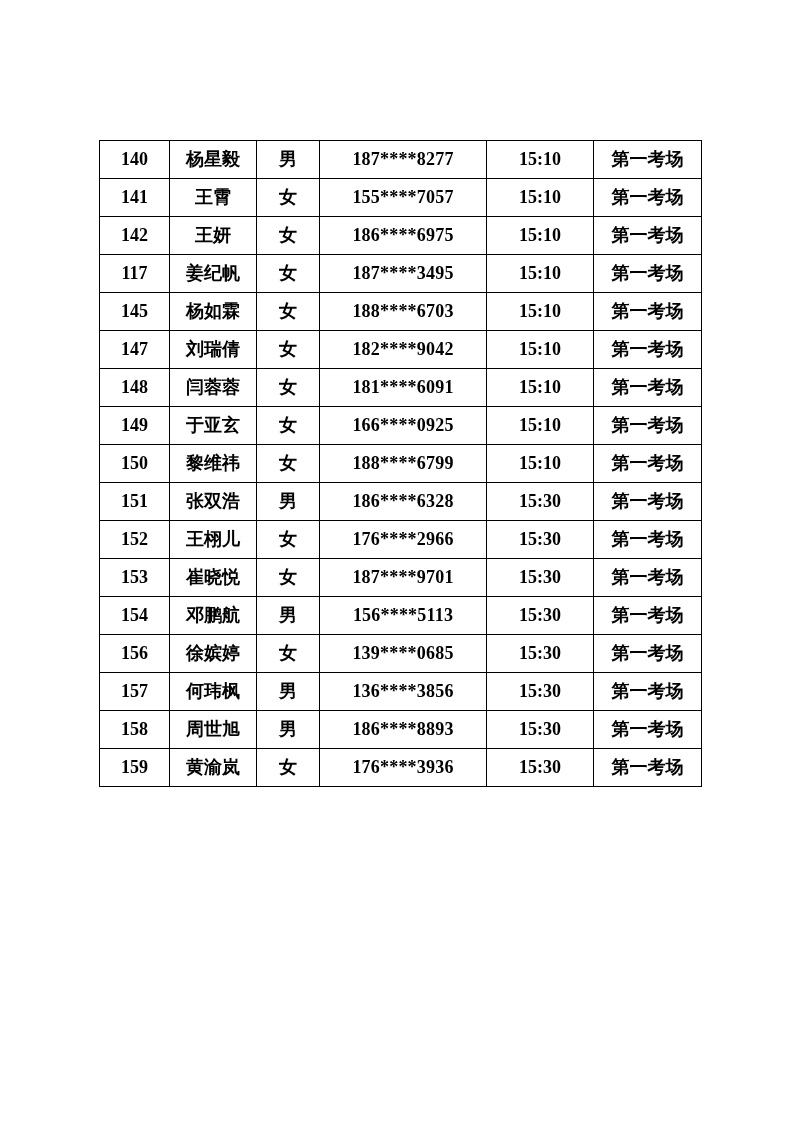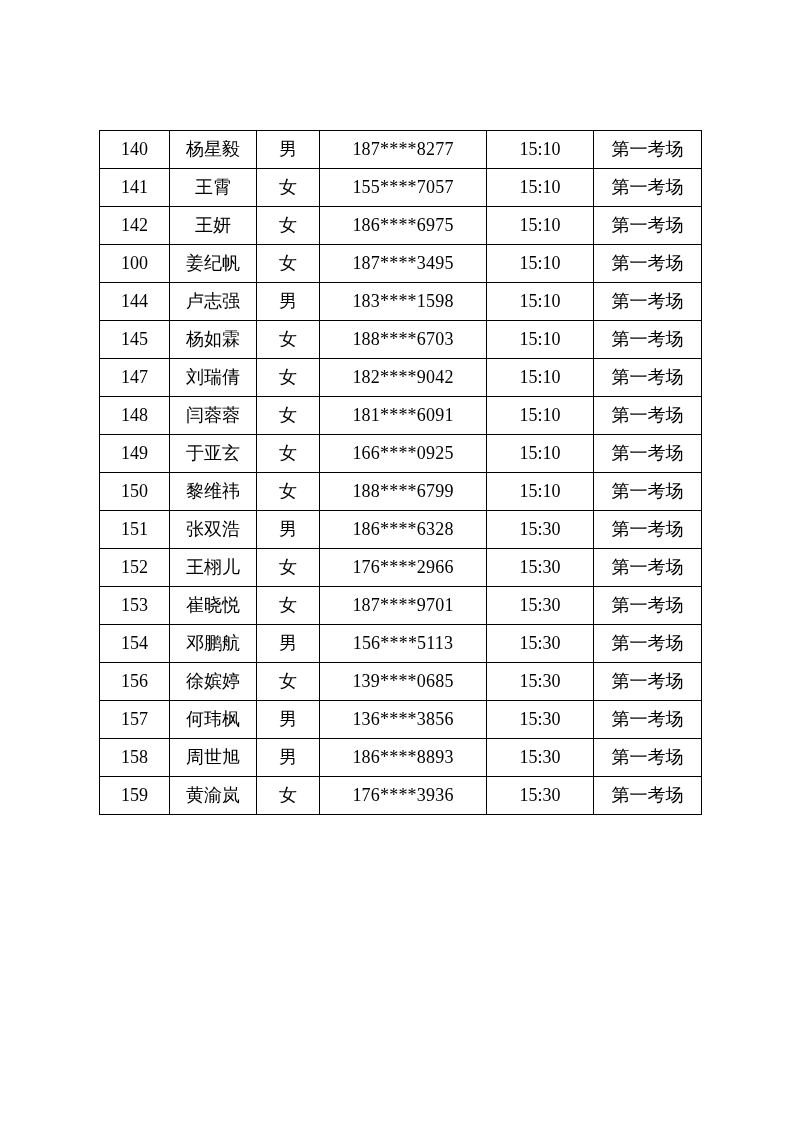--- a/index.html
+++ b/index.html
@@ -16,22 +16,23 @@
   }
   .page {
     width: 793px;
     height: 1122px;
     box-sizing: border-box;
     position: relative;
   }
   .table-wrap {
     position: absolute;
     left: 99px;
-    top: 130px;
+    top: 140px;
     width: 596px;
+    font-weight: bold;
   }
   table.roster {
     border-collapse: collapse;
     table-layout: fixed;
     width: 596px;
   }
   table.roster td {
     border: 1.3px solid #000000;
     height: 37px;
     padding: 0;
@@ -75,32 +76,24 @@
           </tr>
           <tr>
             <td class="c-idx">142</td>
             <td class="c-name">王妍</td>
             <td class="c-gender">女</td>
             <td class="c-phone">186****6975</td>
             <td class="c-time">15:10</td>
             <td class="c-room">第一考场</td>
           </tr>
           <tr>
-            <td class="c-idx">100</td>
+            <td class="c-idx">117</td>
             <td class="c-name">姜纪帆</td>
             <td class="c-gender">女</td>
             <td class="c-phone">187****3495</td>
-            <td class="c-time">15:10</td>
-            <td class="c-room">第一考场</td>
-          </tr>
-          <tr>
-            <td class="c-idx">144</td>
-            <td class="c-name">卢志强</td>
-            <td class="c-gender">男</td>
-            <td class="c-phone">183****1598</td>
             <td class="c-time">15:10</td>
             <td class="c-room">第一考场</td>
           </tr>
           <tr>
             <td class="c-idx">145</td>
             <td class="c-name">杨如霖</td>
             <td class="c-gender">女</td>
             <td class="c-phone">188****6703</td>
             <td class="c-time">15:10</td>
             <td class="c-room">第一考场</td>

